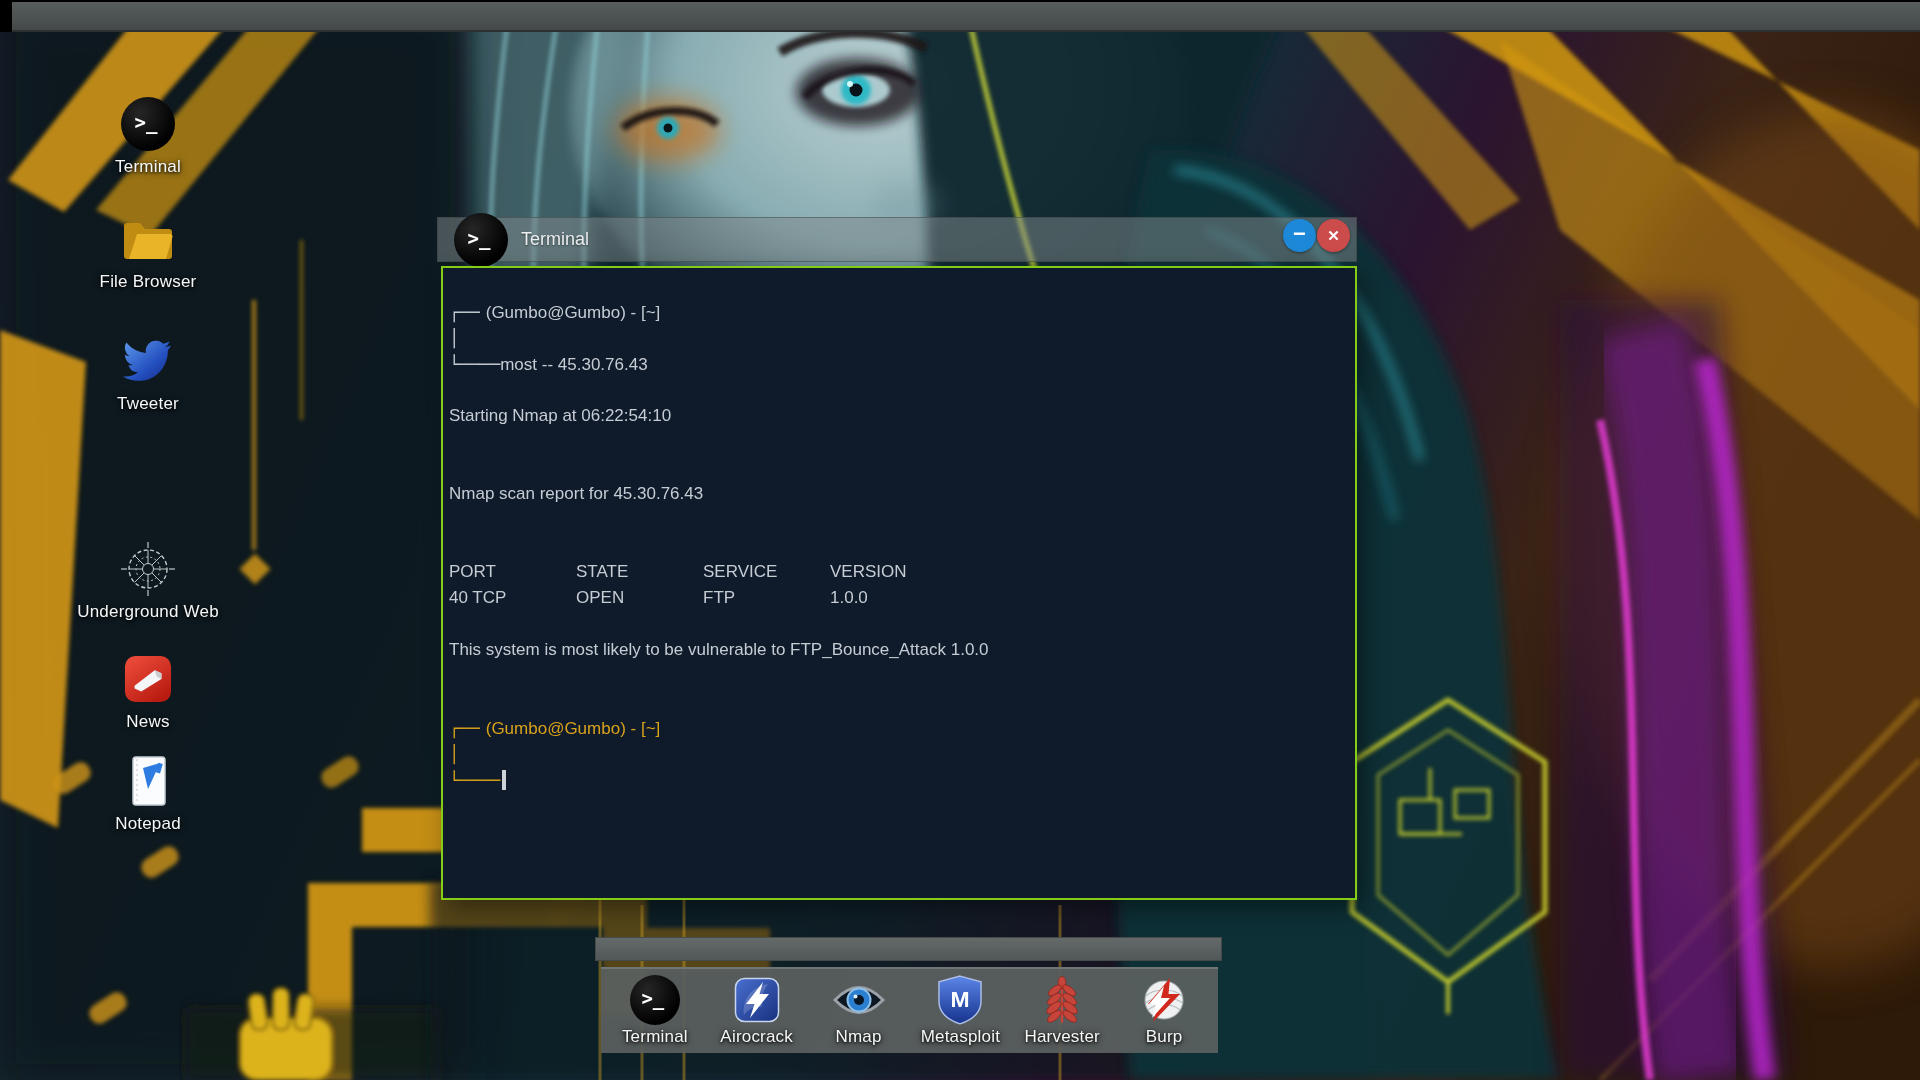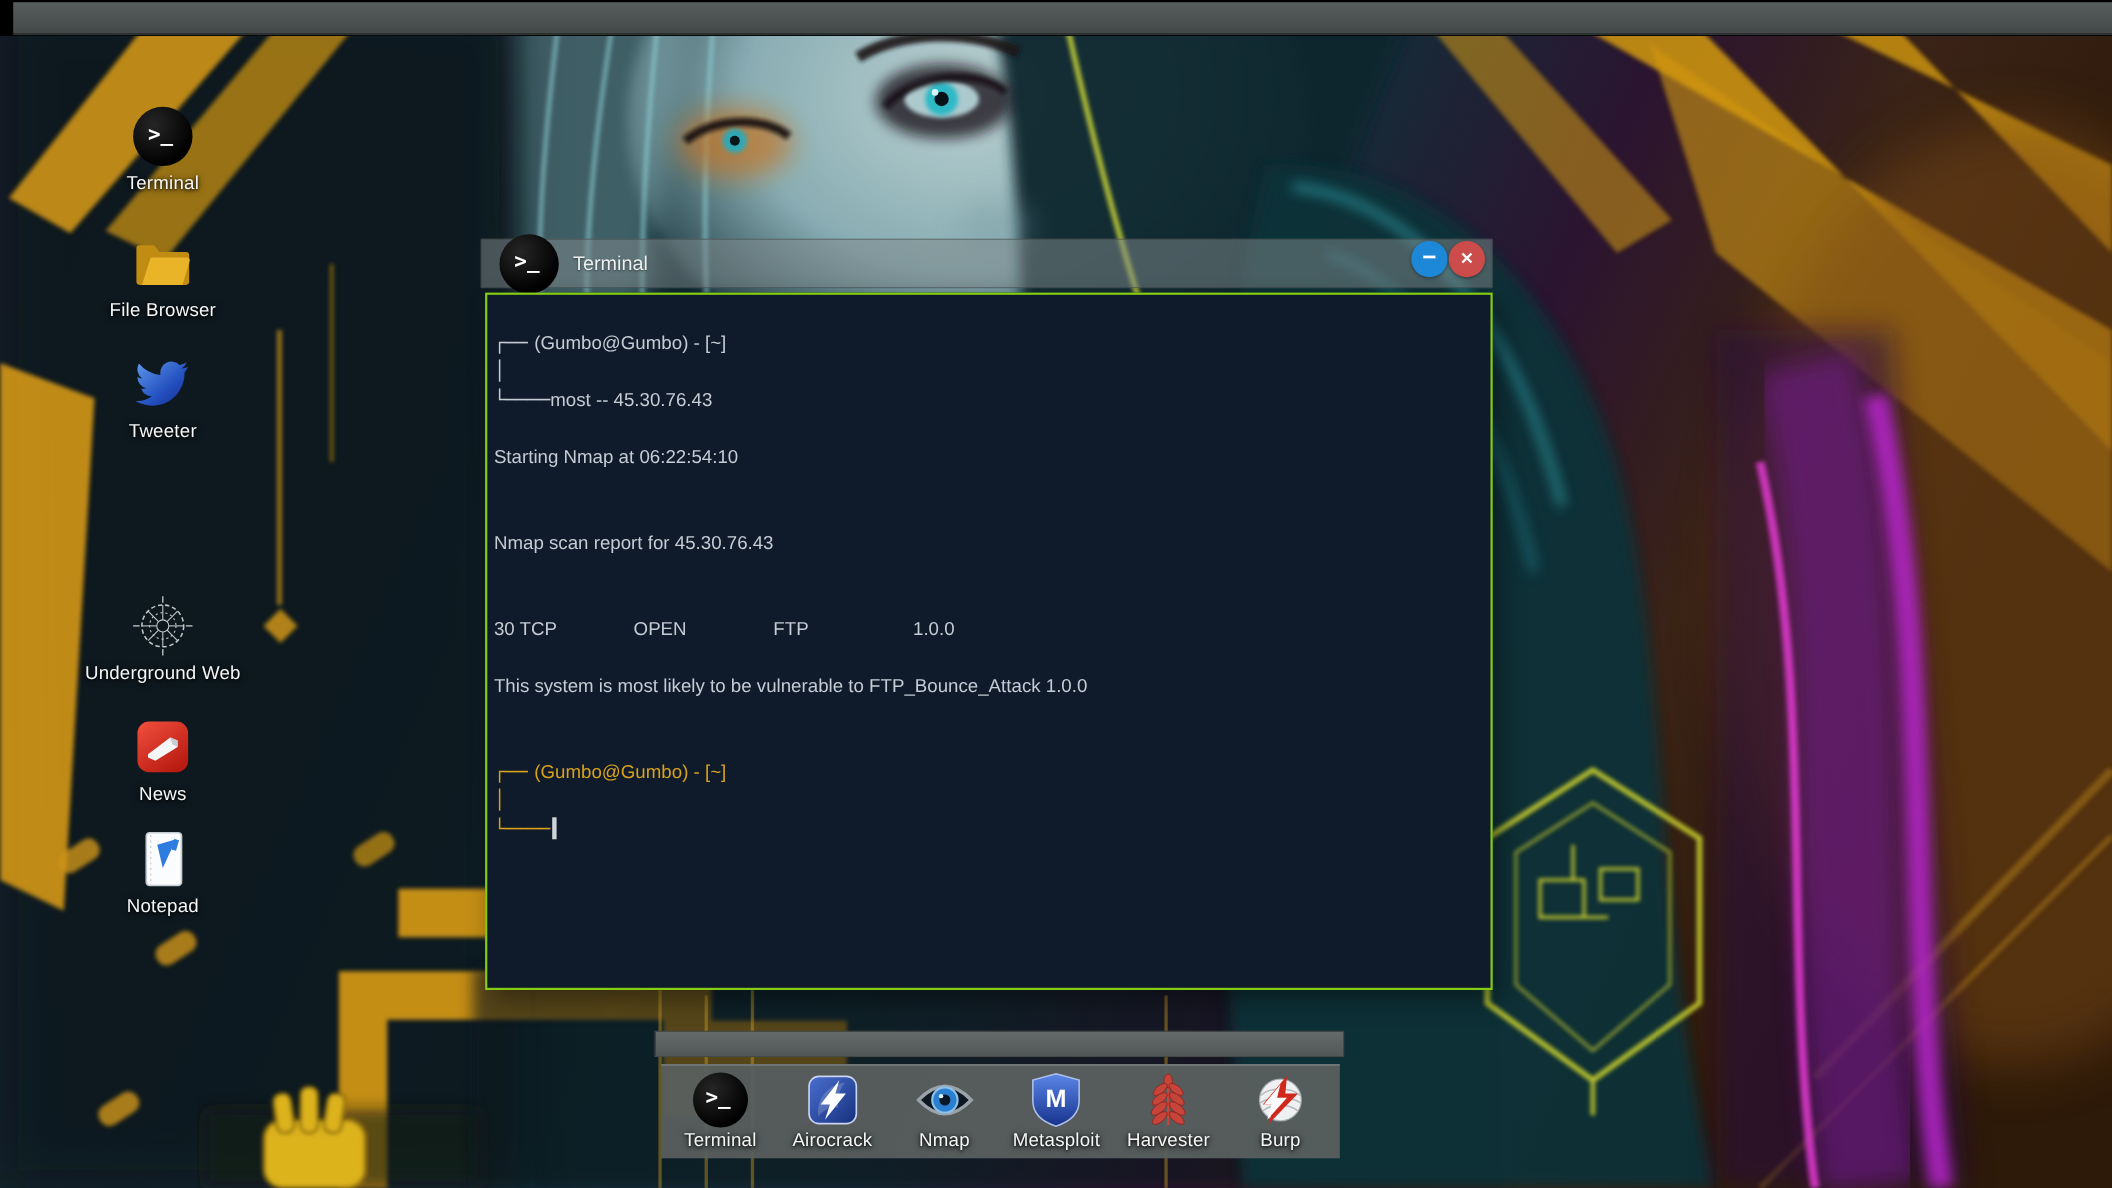--- a/index.html
+++ b/index.html
@@ -221,21 +221,21 @@
   <div class="desk-item" style="top:211px">
     <div class="di-icon">
       <svg width="54" height="44" viewBox="0 0 54 44">
         <path d="M3 9 a3 3 0 0 1 3 -3 h13 l5 6 h24 a3 3 0 0 1 3 3 v24 a3 3 0 0 1 -3 3 H6 a3 3 0 0 1 -3 -3 Z" fill="#c08c12"></path>
         <path d="M8 42 L16 17 h33 a2.5 2.5 0 0 1 2.4 3.2 L45 42 Z" fill="#eab429"></path>
       </svg>
     </div>
     <div class="di-label">File Browser</div>
   </div>
 
-  <div class="desk-item" style="top:321px">
+  <div class="desk-item" style="top:333px">
     <div class="di-icon">
       <svg width="50" height="44" viewBox="0 0 24 21">
         <defs>
             <linearGradient id="birdGrad" x1="0" y1="0" x2="1" y2="1">
           <stop offset="0" stop-color="#5f9bec"></stop>
               <stop offset="0.6" stop-color="#2450c0"></stop>
           <stop offset="1" stop-color="#132a88"></stop>
             </linearGradient>
           </defs>
         <path d="M23 3a10 10 0 0 1-2.8.8A4.9 4.9 0 0 0 22.4 1a9.7 9.7 0 0 1-3.1 1.2A4.9 4.9 0 0 0 11 6.6 13.9 13.9 0 0 1 1.6 1.6a4.9 4.9 0 0 0 1.5 6.6A4.9 4.9 0 0 1 .9 7.5v.1a4.9 4.9 0 0 0 3.9 4.8 4.9 4.9 0 0 1-2.2.1 4.9 4.9 0 0 0 4.6 3.4A9.9 9.9 0 0 1 0 17.9 13.9 13.9 0 0 0 7.5 20c9 0 14-7.5 14-14v-.6A10 10 0 0 0 23 3z" fill="url(#birdGrad)"></path>
@@ -323,21 +323,24 @@
     <div class="tline"><span class="box">│</span></div>
     <div class="tline"><span class="box">└────</span><span>most -- 45.30.76.43</span></div>
     <div class="tline"></div>
     <div class="tline">Starting Nmap at 06:22:54:10</div>
     <div class="tline"></div>
     <div class="tline"></div>
     <div class="tline">Nmap scan report for 45.30.76.43</div>
     <div class="tline"></div>
     <div class="tline"></div>
     <div class="tline">
-      <span class="tc c0">30 TCP</span><span class="tc c1">OPEN</span><span class="tc c2">FTP</span><span class="tc c3">1.0.0</span>
+      <span class="tc c0">PORT</span><span class="tc c1">STATE</span><span class="tc c2">SERVICE</span><span class="tc c3">VERSION</span>
+    </div>
+    <div class="tline">
+      <span class="tc c0">40 TCP</span><span class="tc c1">OPEN</span><span class="tc c2">FTP</span><span class="tc c3">1.0.0</span>
     </div>
     <div class="tline"></div>
     <div class="tline">This system is most likely to be vulnerable to FTP_Bounce_Attack 1.0.0</div>
     <div class="tline"></div>
     <div class="tline"></div>
     <div class="tline o"><span class="box">┌──</span><span class="ut">(Gumbo@Gumbo) - [~]</span></div>
     <div class="tline o"><span class="box">│</span></div>
     <div class="tline o"><span class="box">└────</span><span class="cursor"></span></div>
   </div>
 

